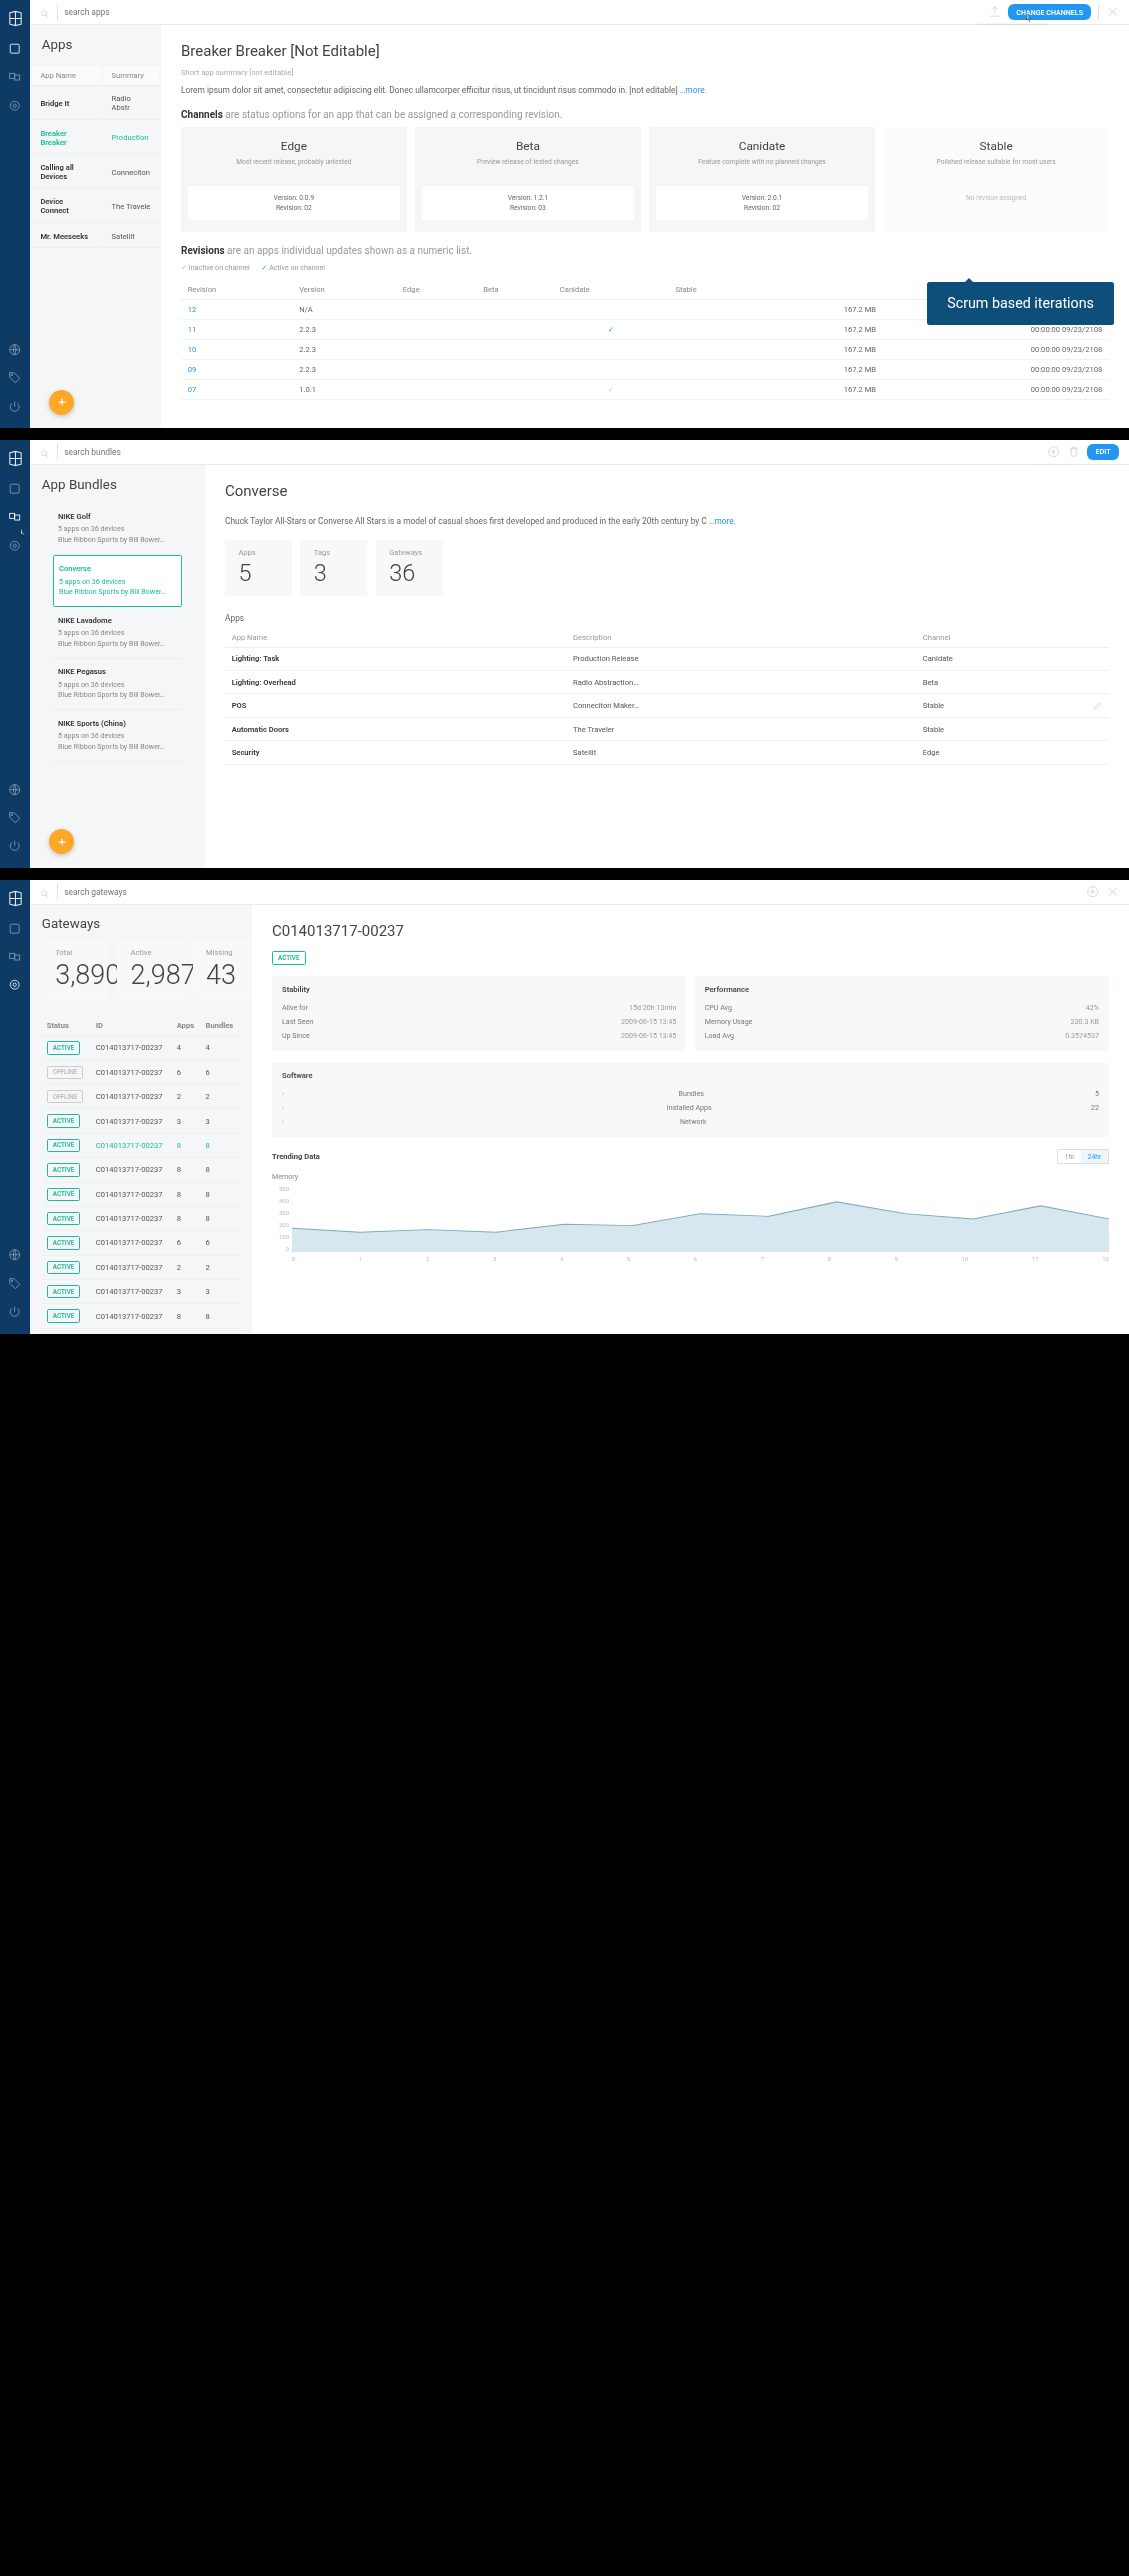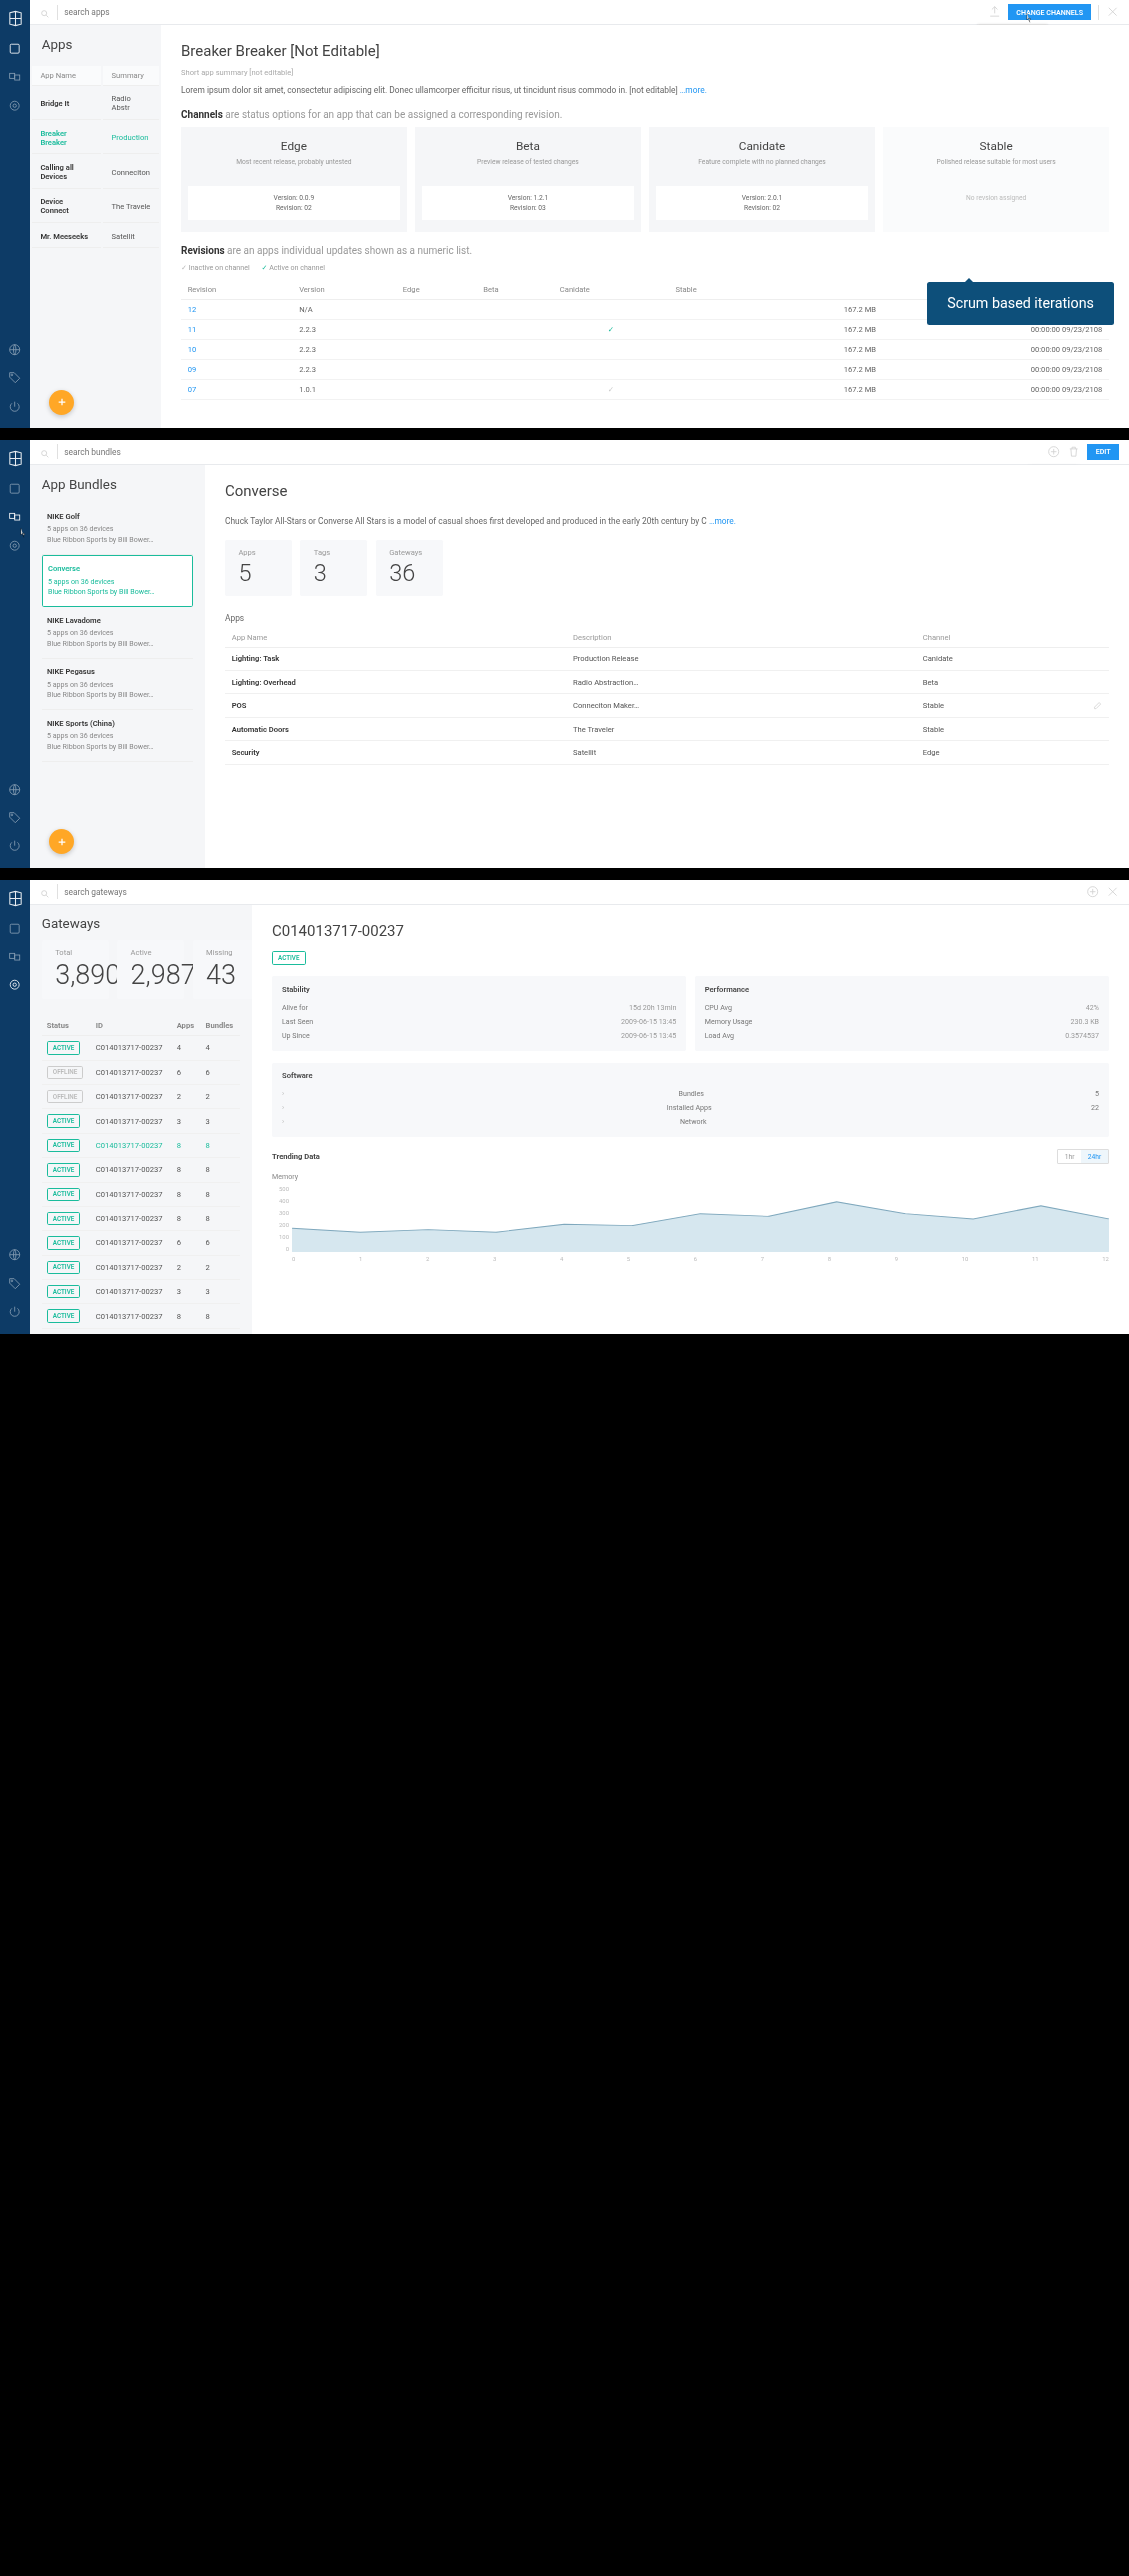--- a/index.html
+++ b/index.html
@@ -11,36 +11,36 @@
 .nav-ico{width:13.4px;height:13.4px;opacity:.5;cursor:pointer}
 .nav-ico.active{opacity:1}
 .nav-ico svg{width:100%;height:100%;stroke:#fff;fill:none;stroke-width:1.5}
 .nav-group{display:flex;flex-direction:column;gap:15px;align-items:center}
 .nav-bottom{margin-top:auto;margin-bottom:15px}
 .topbar{position:absolute;left:30px;right:0;top:0;height:25px;background:#fff;border-bottom:0.8px solid #e8eaed;display:flex;align-items:center;padding:0 10px;gap:6.7px}
 .search-ico{width:10px;height:10px;opacity:.4}
 .search-ico svg{width:100%;height:100%;stroke:#888;fill:none;stroke-width:2}
 .search-input{border:none;outline:none;font-size:8.4px;color:#999;flex:1}
 .topbar-right{display:flex;align-items:center;gap:6.7px}
-.btn-primary{background:#2196f3;color:#fff;border:none;padding:3.4px 8.4px;font-size:7.1px;font-weight:600;border-radius:0;cursor:pointer}
+.btn-primary{background:#2196f3;color:#fff;border:none;padding:3.4px 8.4px;font-size:7.1px;font-weight:600;border-radius:6px;cursor:pointer}
 .btn-icon{width:13.4px;height:13.4px;opacity:.3;cursor:pointer}
 .btn-icon svg{width:100%;height:100%;stroke:#666;fill:none;stroke-width:1.5}
 .divider{width:0.8px;height:15px;background:#e0e0e0}
 .tooltip{position:absolute;background:#fff;border:0.8px solid #ddd;padding:3.4px 6.7px;font-size:6.7px;color:#666;border-radius:1.7px;box-shadow:0 0.8px 2.5px rgba(0,0,0,.1)}
 .dropdown{position:absolute;background:#fff;border:0.8px solid #ddd;font-size:7.1px;color:#555;box-shadow:0 1.7px 5px rgba(0,0,0,.15);min-width:50px}
 .dropdown-item{padding:5px 8.4px;cursor:pointer;font-weight:600}
 .dropdown-item.hover{background:#f0f4f8}
 .leftpanel{position:absolute;left:30px;top:25px;bottom:0;width:131px;background:#f5f6f8;padding:11.8px 0 0}
 .panel-title{font-size:13.4px;color:#444;font-weight:400;padding:0 11.8px 11.8px}
 .app-table{width:100%;font-size:7.6px}
 .app-table th{text-align:left;padding:5px 8.4px;color:#888;font-weight:400;background:#fafbfc;border-bottom:0.8px solid #eee}
 .app-table td{padding:6.7px 8.4px;border-bottom:0.8px solid #eee;color:#555}
 .app-table td:first-child{font-weight:600;color:#333}
 .app-table tr.selected td{color:#1abc9c}
-.bundle-list{padding:0 12px}
+.bundle-list{padding:0 23px}
 .bundle-item{padding:8.4px 5px;border-bottom:0.8px solid #eee;cursor:pointer}
 .bundle-item.selected{border:0.8px solid #1abc9c;background:#fff;border-radius:1.7px}
 .bundle-name{font-size:7.6px;font-weight:600;color:#333;margin-bottom:3.4px}
 .bundle-item.selected .bundle-name{color:#1abc9c}
 .bundle-meta{font-size:7.1px;color:#888;line-height:1.5}
 .bundle-item.selected .bundle-meta{color:#1abc9c}
 .fab{position:absolute;left:49px;bottom:13.4px;width:25px;height:25px;background:#ffa726;border-radius:50%;display:flex;align-items:center;justify-content:center;cursor:pointer;box-shadow:0 1.7px 5px rgba(0,0,0,.2)}
 .fab svg{width:10px;height:10px;stroke:#fff;stroke-width:3}
 .main{position:absolute;left:161px;right:0;top:25px;bottom:0;background:#fff;padding:17px 20px;overflow:hidden}
 .main-title{font-size:15px;color:#444;font-weight:400;margin-bottom:8.4px}

